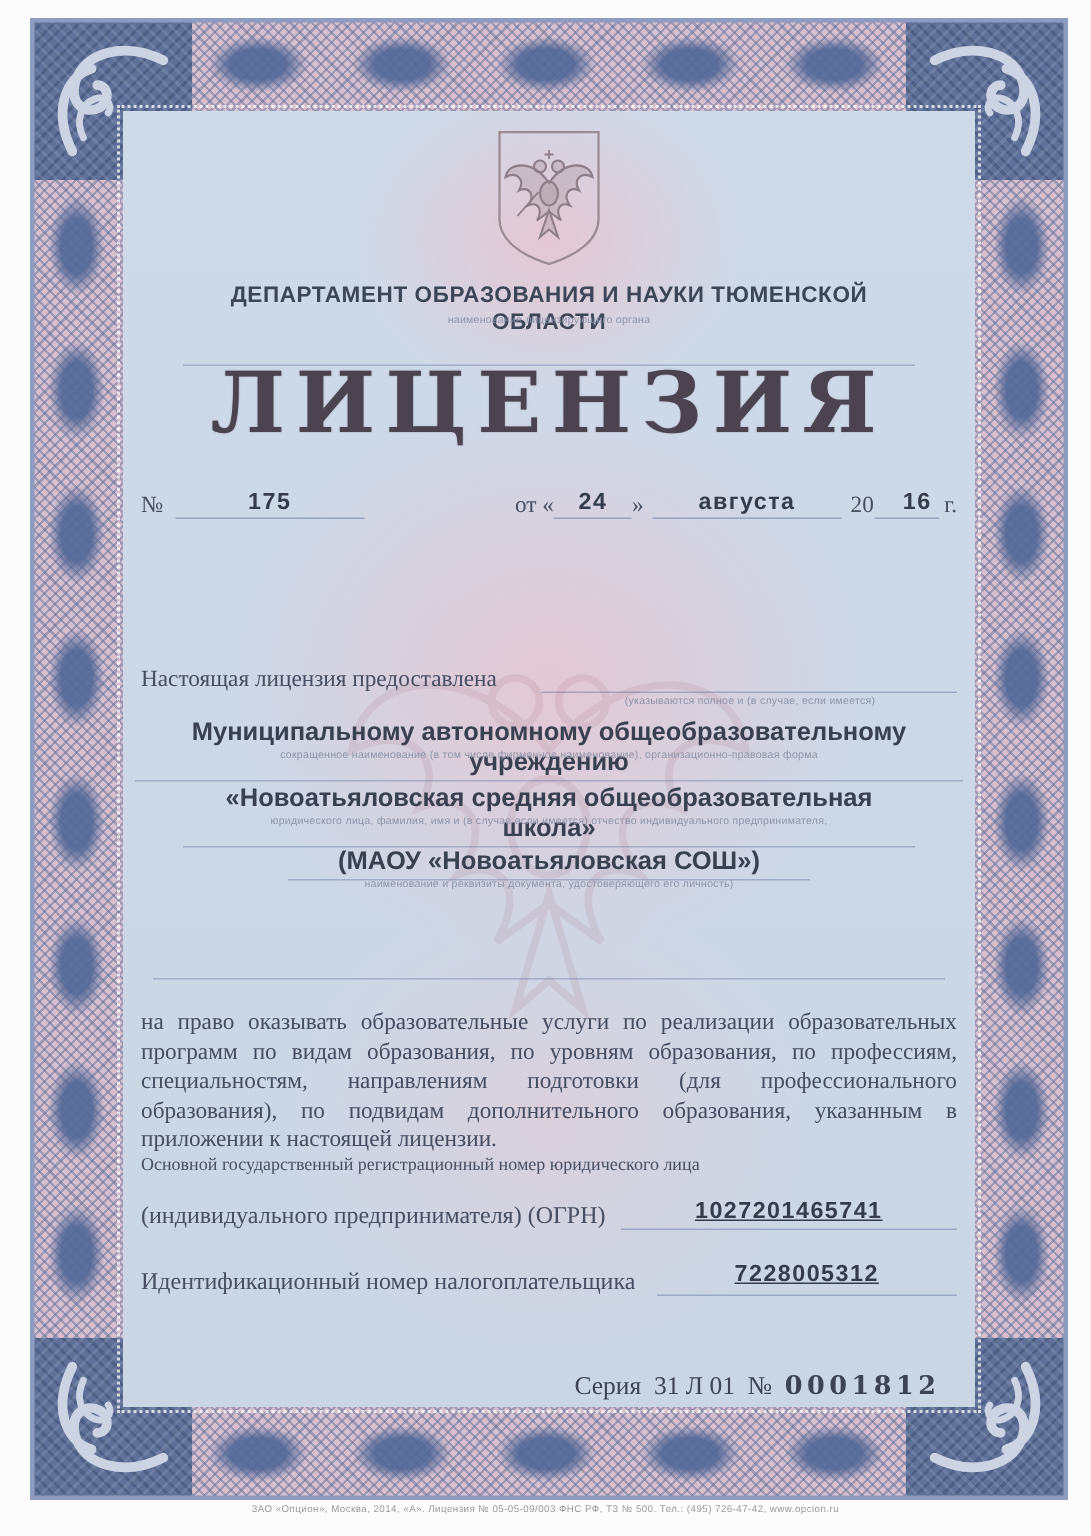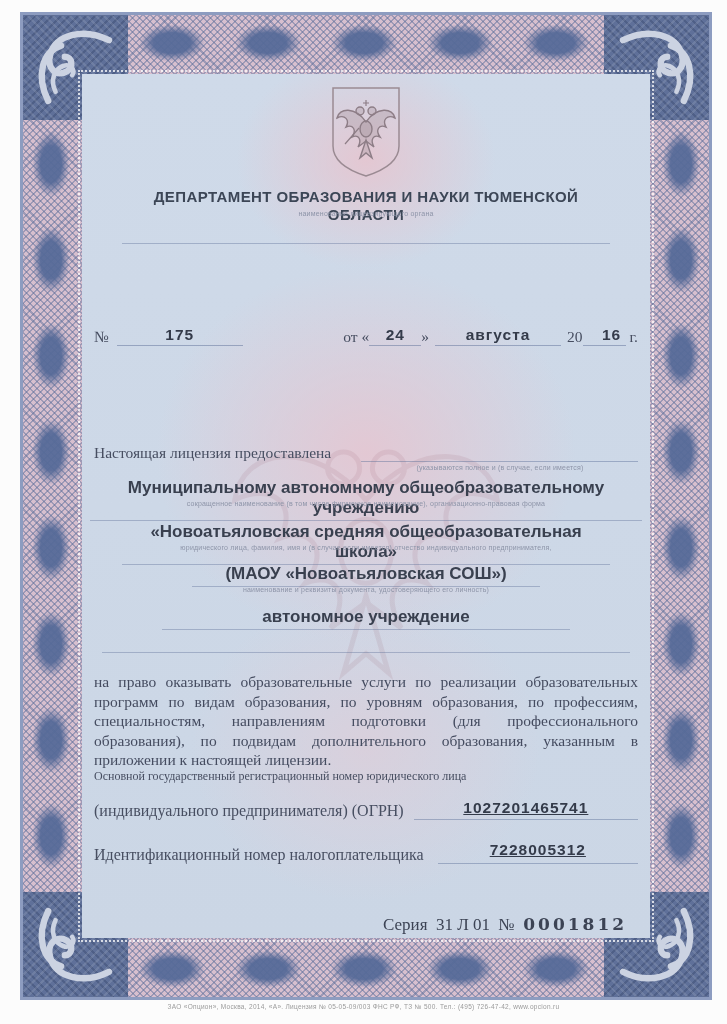--- a/index.html
+++ b/index.html
@@ -163,20 +163,21 @@
         </g>
         <path d="M20 60 L34 44" stroke="#8d7d86" stroke-width="1.2"></path>
       </svg>
     </div>
 
     <div class="abs center rule-under" style="top:114px;left:40px;right:40px;padding-bottom:19px;">
       <span class="sans" style="font-weight:bold;font-size:15px;color:#3c4656;letter-spacing:.4px;">ДЕПАРТАМЕНТ ОБРАЗОВАНИЯ И НАУКИ ТЮМЕНСКОЙ ОБЛАСТИ</span>
     </div>
     <div class="abs caption" style="top:136px;">наименование лицензирующего органа</div>
 
+    <div class="abs title" style="top:162px;">ЛИЦЕНЗИЯ</div>
 
     <div class="abs row serif-15" style="top:248px;left:12px;right:12px;height:24px;">
       <span>№</span>
       <span class="ul val" style="min-width:110px;margin-left:8px;">175</span>
       <span class="fill" style="border:none;"></span>
       <span>от «</span>
       <span class="ul val" style="min-width:36px;">24</span>
       <span>»</span>
       <span class="ul val" style="min-width:110px;margin-left:6px;">августа</span>
       <span style="margin-left:6px;">20</span>
@@ -193,21 +194,20 @@
 
     <div class="abs bold-line rule-under" style="top:404px;left:8px;right:8px;">Муниципальному автономному общеобразовательному учреждению</div>
     <div class="abs caption" style="top:426px;">сокращенное наименование (в том числе фирменное наименование), организационно-правовая форма</div>
 
     <div class="abs bold-line rule-under" style="top:448px;left:40px;right:40px;">«Новоатьяловская средняя общеобразовательная школа»</div>
     <div class="abs caption" style="top:470px;">юридического лица, фамилия, имя и (в случае если имеется) отчество индивидуального предпринимателя,</div>
 
     <div class="abs bold-line rule-under" style="top:490px;left:110px;right:110px;">(МАОУ «Новоатьяловская СОШ»)</div>
     <div class="abs caption" style="top:512px;">наименование и реквизиты документа, удостоверяющего его личность)</div>
 
-    <div class="abs bold-line rule-under" style="top:533px;left:80px;right:80px;">автономное учреждение</div>
 
     <div class="abs rule-under" style="top:577px;left:20px;right:20px;height:1px;"></div>
 
     <div class="abs par" style="top:598px;left:12px;right:12px;">на право оказывать образовательные услуги по реализации образовательных программ по видам образования, по уровням образования, по профессиям, специальностям, направлениям подготовки (для профессионального образования), по подвидам дополнительного образования, указанным в приложении к настоящей лицензии.</div>
 
     <div class="abs serif-15" style="top:695px;left:12px;right:12px;font-size:12px;">Основной государственный регистрационный номер юридического лица</div>
     <div class="abs row serif-15" style="top:722px;left:12px;right:12px;height:24px;font-size:16px;">
       <span>(индивидуального предпринимателя) (ОГРН)</span>
       <span class="fill val" style="margin-left:10px;padding-bottom:2px;">1027201465741</span>
     </div>

